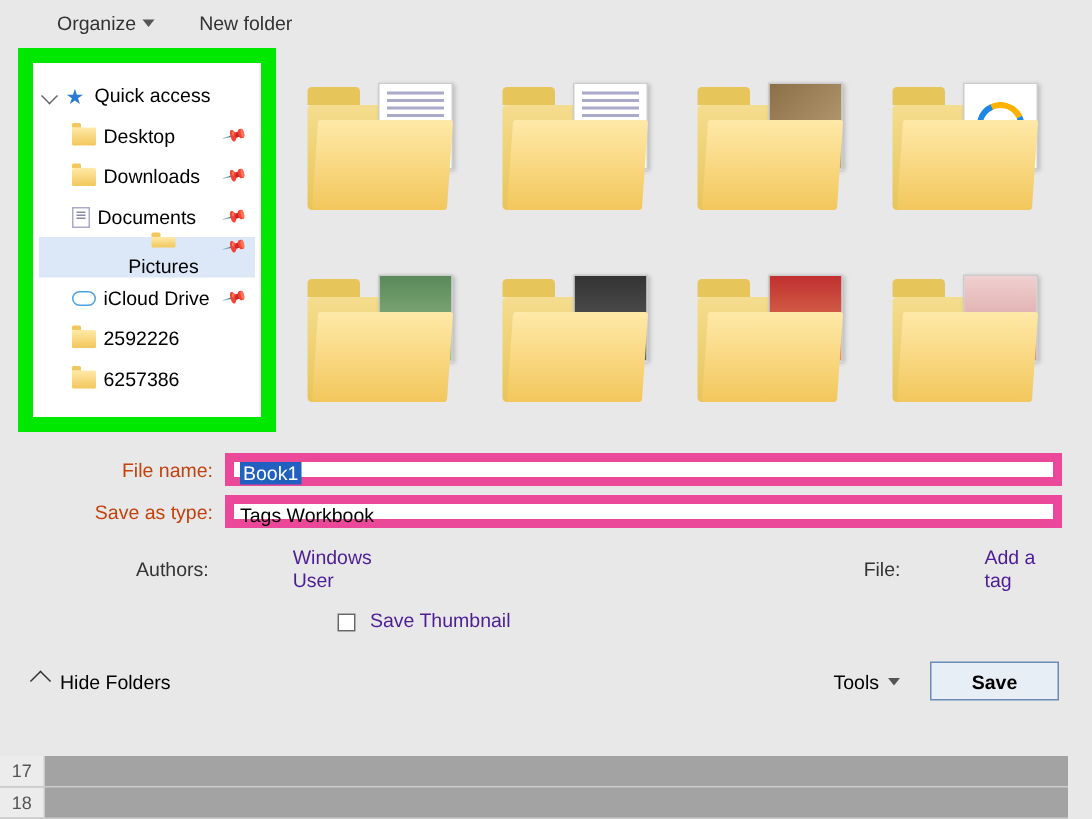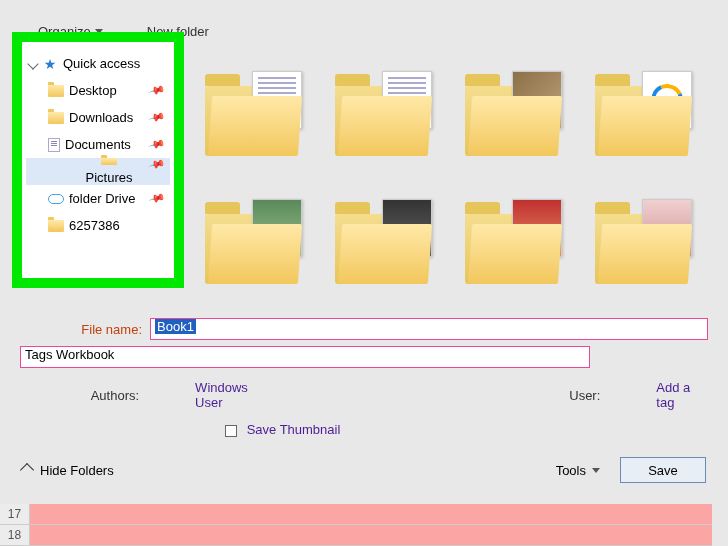--- a/index.html
+++ b/index.html
@@ -1,18 +1,18 @@
 <!DOCTYPE html>
 <html><head>
 <meta charset="utf-8">
 <style>
 * { box-sizing: border-box; margin: 0; padding: 0; font-family: "Segoe UI", Tahoma, sans-serif; font-size: 13px; }
 body { width: 728px; height: 546px; background: #e8e8e8; overflow: hidden; position: relative; }
 
-.toolbar { height: 30px; display: flex; align-items: center; padding-left: 38px; gap: 44px; background: #e8e8e8; margin-top: 16px; }
+.toolbar { height: 30px; display: flex; align-items: center; padding-left: 38px; gap: 30px; background: #e8e8e8; }
 .toolbar-item { color: #333; cursor: pointer; display: flex; align-items: center; gap: 4px; }
 .tri-down { width: 0; height: 0; border-left: 4px solid transparent; border-right: 4px solid transparent; border-top: 5px solid #555; display: inline-block; }
 
 .main-area { display: flex; height: 270px; }
 
 .highlight-frame { position: absolute; left: 12px; top: 32px; width: 172px; height: 256px; background: #00e700; z-index: 5; padding: 10px; }
 .sidebar { background: #fff; width: 100%; height: 100%; padding: 8px 4px; }
 .nav-row { display: flex; align-items: center; height: 27px; padding-left: 3px; gap: 5px; cursor: pointer; position: relative; }
 .nav-row.child { padding-left: 22px; }
 .nav-row.selected { background: #dce8f8; flex-direction: column; }
@@ -36,36 +36,36 @@
 .preview.photo { background:linear-gradient(135deg,#8b6f47,#c0a57b); }
 .preview.dark { background:linear-gradient(#333,#666); }
 .preview.red { background:linear-gradient(#c03030,#e89060); }
 .preview.green { background:linear-gradient(#5a8a5a,#a0c090); }
 .preview.baby { background:linear-gradient(#f0d0d0,#d09090); }
 .preview.doclines::after { content:""; position:absolute; top:5px; left:5px; right:5px; height:2px; background:#aac; box-shadow:0 5px 0 #aac,0 10px 0 #aac,0 15px 0 #aac,0 20px 0 #aac,0 25px 0 #aac; }
 
 .form-area { padding: 2px 20px 2px 20px; }
 .form-row { display:flex; align-items:center; margin-bottom:6px; }
 .form-label { width:130px; text-align:right; padding-right:8px; color:#c2410c; }
-.form-input { flex:1; max-width:570px; height:22px; border:1px solid #ec4899; background:#fff; padding:0 4px; }
+.form-input { flex:1; max-width:570px; height:22px; border:6px solid #ec4899; background:#fff; padding:0 4px; }
 .filename-sel { background:#2060c0; color:#fff; padding:0 2px; }
 .meta-row { display:flex; align-items:center; padding-left:55px; margin-top:12px; margin-bottom:12px;gap:48px; }
 .meta-label { width:77px; text-align:right; padding-right:8px; color:#333; }
 .link { color:#4c1d95; cursor:pointer; }
 .meta-spacer { width:180px; }
 .thumb-row { padding-left:205px; margin-bottom:12px; }
 .checkbox { display:inline-block; width:12px; height:12px; border:1px solid #666; background:#fff; margin-right:6px; vertical-align:middle; }
 
 .bottom-bar { display:flex; align-items:center; padding:6px 22px; }
 .expand-icon { width:10px; height:10px; border-left:1px solid #333; border-top:1px solid #333; transform:rotate(45deg); margin-right:8px; }
 .spacer { flex:1; }
 .tools { margin-right:20px; display:flex; align-items:center; gap:6px; cursor:pointer; }
-.save-btn { width:86px; height:26px; border:1px solid #6a8bb5; background:#e8eef6; cursor:pointer; }
-
-.sheet-rows { position:absolute; bottom:0; left:0; right:16px; background:#fca5a5; }
+.save-btn { width:86px; height:26px; border:1px solid #6a8bb5; background:#e8eef6; cursor:pointer;font-weight:bold; }
+
+.sheet-rows { position:absolute; bottom:0; left:0; right:16px; background:#a3a3a3; }
 .sheet-row { height:21px; display:flex; border-bottom:1px solid #ccc; }
 .row-head { width:30px; background:#ececec; border-right:1px solid #ccc; text-align:center; font-size:12px; color:#555; line-height:21px; }
 </style>
 </head>
 <body>
 
 <div class="toolbar">
   <div class="toolbar-item">
     <span>Organize</span>
     <span class="tri-down"></span>
@@ -97,22 +97,26 @@
       <span>Documents</span>
       <span class="pin">📌</span>
     </div>
     <div class="nav-row child selected">
       <span class="folder-mini"></span>
       <span>Pictures</span>
       <span class="pin">📌</span>
     </div>
     <div class="nav-row child">
       <span class="cloud-mini"></span>
-      <span>folder Drive</span>
-      <span class="pin">📌</span>
+      <span>iCloud Drive</span>
+      <span class="pin">📌</span>
+    </div>
+    <div class="nav-row child">
+      <span class="folder-mini"></span>
+      <span>2592226</span>
     </div>
     <div class="nav-row child">
       <span class="folder-mini"></span>
       <span>6257386</span>
     </div>
   </div>
 </div>
 
 <div class="main-area">
   <div class="content-area">
@@ -162,29 +166,30 @@
 </div>
 
 <div class="form-area">
   <div class="form-row">
     <div class="form-label">File name:</div>
     <div class="form-input">
       <span class="filename-sel">Book1</span>
     </div>
   </div>
   <div class="form-row">
+    <div class="form-label">Save as type:</div>
     <div class="form-input">
       <span>Tags Workbook</span>
     </div>
   </div>
   <div class="meta-row">
     <div class="meta-label">Authors:</div>
     <span class="link">Windows User</span>
     <div class="meta-spacer"></div>
-    <div class="meta-label">User:</div>
+    <div class="meta-label">File:</div>
     <span class="link">Add a tag</span>
   </div>
   <div class="thumb-row">
     <span class="checkbox"></span>
     <span class="link">Save Thumbnail</span>
   </div>
 </div>
 
 <div class="bottom-bar">
   <span class="expand-icon"></span>

